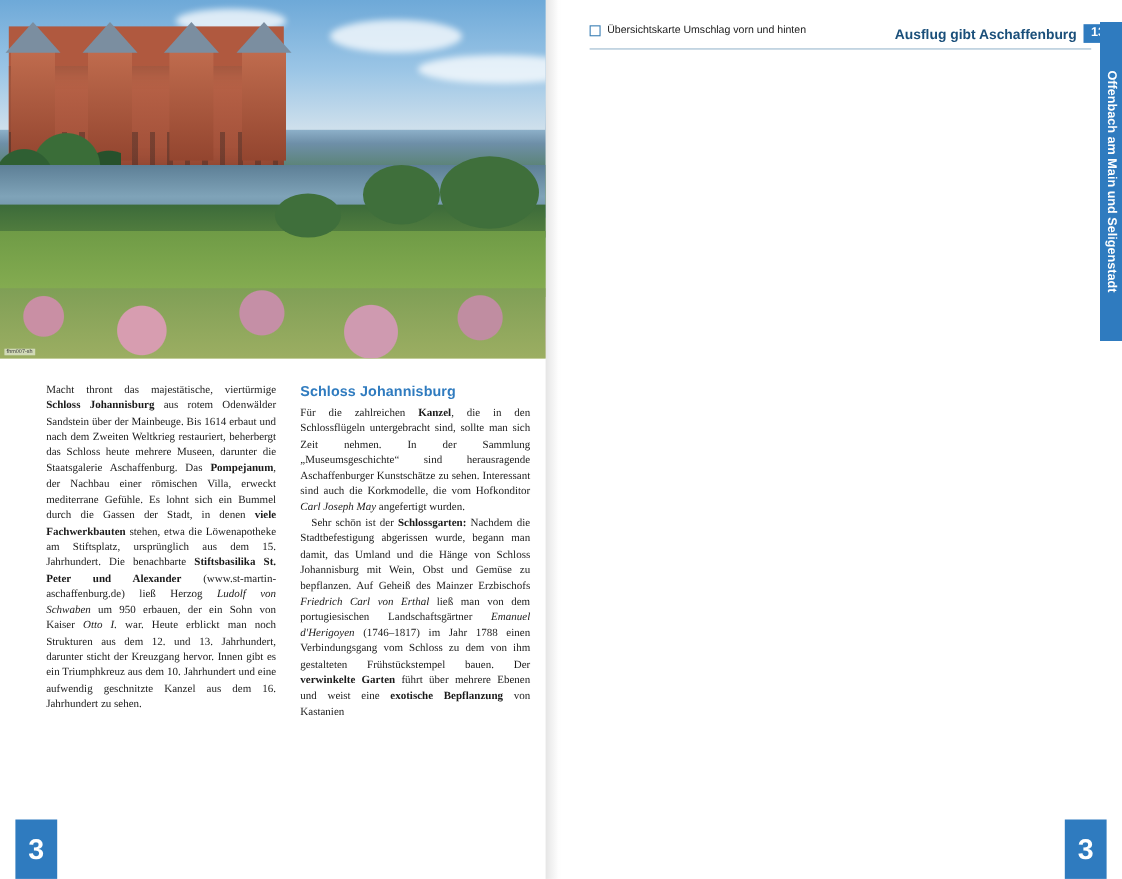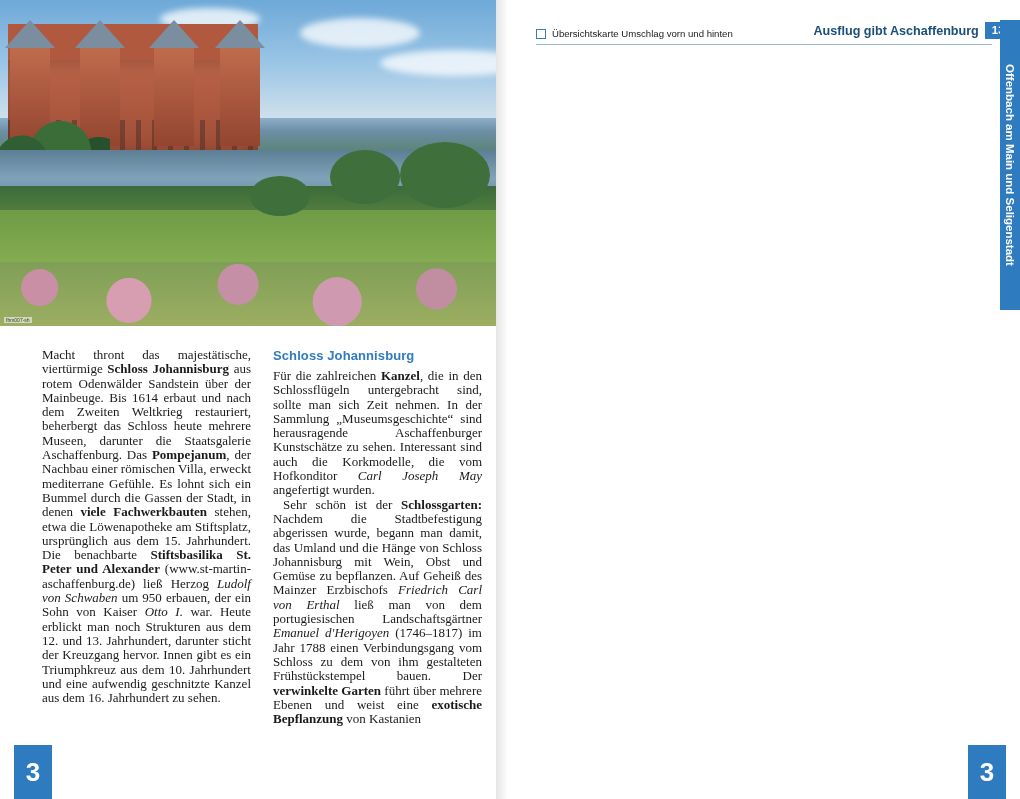--- a/index.html
+++ b/index.html
@@ -135,21 +135,21 @@
     position: absolute;
     left: 42px; top: 348px;
     width: 440px;
     display: flex;
     gap: 22px;
   }
   .lp-col {
     width: 209px;
   }
   .body-text {
-    font-size: 13px;
+    font-size: 10px;
     line-height: 14.3px;
     text-align: justify;
     hyphens: auto;
     margin: 0;
   }
   .sec-head {
     font-family: "Liberation Sans", sans-serif;
     color: #2f7bbf;
     font-size: 13px;
     font-weight: bold;
@@ -164,21 +164,21 @@
     position: absolute;
     left: 510px; top: 0;
     width: 510px; height: 799px;
     background: #ffffff;
   }
   .rp-header {
     position: absolute;
     left: 26px; top: 22px;
     width: 480px;
     display: flex;
-    align-items: flex-end;
+    align-items: flex-start;
     justify-content: space-between;
     font-family: "Liberation Sans", sans-serif;
   }
   .hdr-left {
     display: flex; align-items: center; gap: 6px;
     font-size: 9.6px; color: #1a1a1a;
   }
   .map-icon {
     display: inline-block;
     width: 8px; height: 8px;

